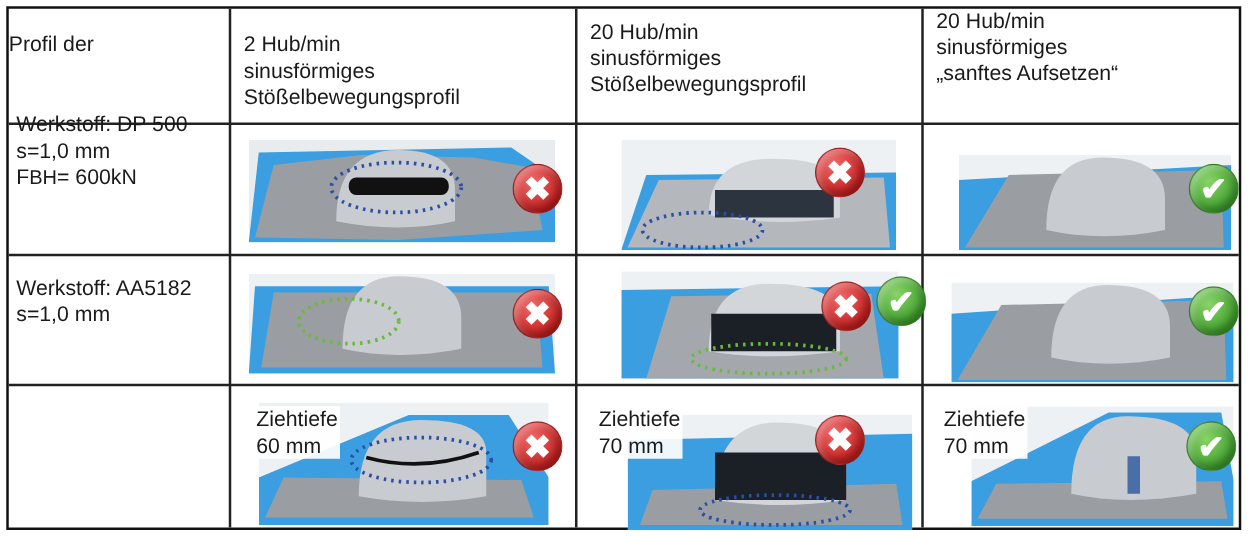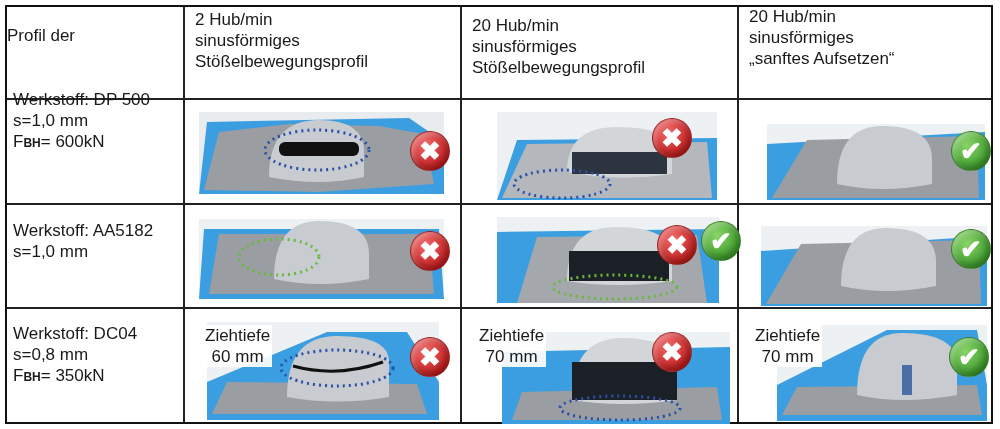--- a/index.html
+++ b/index.html
@@ -4,48 +4,48 @@
   <style>
     html, body { margin: 0; padding: 0; background: #ffffff; }
     body { width: 1000px; height: 429px; position: relative; overflow: hidden;
            font-family: "Liberation Sans", sans-serif; color: #1a1a1a; }
     .tbl { position: absolute; left: 5px; top: 5px; width: 988px; height: 419px;
            border: 2px solid #111; box-sizing: border-box; }
     .vline { position: absolute; top: 0; bottom: 0; width: 2px; background: #222; }
     .hline { position: absolute; left: 0; right: 0; height: 2px; background: #222; }
     .cell { position: absolute; box-sizing: border-box; font-size: 17px; line-height: 21px; }
     .hdr { padding-left: 10px; }
-    .sub { font-size: 12px; vertical-align: baseline; font-weight: bold; }
+    .sub { font-size: 16px; vertical-align: baseline; }
     .img { position: absolute; overflow: hidden; }
     .img svg { display: block; width: 100%; height: 100%; }
     .badge { position: absolute; width: 38px; height: 38px; border-radius: 50%;
              display: flex; align-items: center; justify-content: center;
              color: #fff; font-size: 26px; font-weight: bold;
              box-shadow: inset -3px -4px 6px rgba(0,0,0,0.25), inset 3px 3px 5px rgba(255,255,255,0.35);
              border: 1px solid rgba(0,0,0,0.2); }
     .bad { background: radial-gradient(circle at 40% 35%, #f06a6a, #c41f1f 70%, #9b1414); }
     .good { background: radial-gradient(circle at 40% 35%, #8ad46a, #3f9e2c 70%, #2d7a1f); }
     .depth { position: absolute; font-size: 17px; line-height: 21px; background: rgba(255,255,255,0.92);
-             padding: 0 2px; text-align: center; }
+             padding: 0 2px; }
   </style>
 </head>
 <body>
 
 <div class="tbl">
   <div class="vline" style="left:176px"></div>
   <div class="vline" style="left:453px"></div>
   <div class="vline" style="left:730px"></div>
   <div class="hline" style="top:91px"></div>
   <div class="hline" style="top:196px"></div>
   <div class="hline" style="top:300px"></div>
 
   <div class="cell hdr" style="left:0;top:18px;width:176px;padding-left:0">
     <div>Profil der</div>
   </div>
-  <div class="cell hdr" style="left:178px;top:2px;width:329px">
+  <div class="cell hdr" style="left:178px;top:18px;width:329px">
     <div>2 Hub/min</div>
     <div>sinusförmiges</div>
     <div>Stößelbewegungsprofil</div>
   </div>
   <div class="cell hdr" style="left:455px;top:8px;width:275px">
     <div>20 Hub/min</div>
     <div>sinusförmiges</div>
     <div>Stößelbewegungsprofil</div>
   </div>
   <div class="cell hdr" style="left:732px;top:-1px;width:250px">
@@ -58,25 +58,20 @@
     <div>Werkstoff: DP 500</div>
     <div>s=1,0 mm</div>
     <div><span>F</span><span class="sub">BH</span><span>= 600kN</span></div>
   </div>
 
   <div class="cell" style="left:6px;top:213px;width:170px">
     <div>Werkstoff: AA5182</div>
     <div>s=1,0 mm</div>
   </div>
 
-  <div class="cell" style="left:6px;top:316px;width:170px">
-    <div>Werkstoff: DC04</div>
-    <div>s=0,8 mm</div>
-    <div><span>F</span><span class="sub">BH</span><span>= 350kN</span></div>
-  </div>
 
   <div class="img" style="left:192px;top:105px;width:245px;height:82px">
     <svg viewBox="0 0 245 82" preserveAspectRatio="none">
       <rect width="245" height="82" fill="#e8ecef"></rect>
       <polygon points="0,82 8,10 210,6 245,30 245,82" fill="#3a9ee0"></polygon>
       <polygon points="5,78 20,20 90,12 180,14 225,22 235,72 120,80" fill="#9a9ea3"></polygon>
       <path d="M70,65 Q70,8 120,8 Q165,8 165,40 L165,65 Q120,75 70,65Z" fill="#c8ccd0"></path>
       <rect x="80" y="30" width="80" height="14" rx="6" fill="#111"></rect>
       <ellipse cx="118" cy="38" rx="52" ry="20" fill="none" stroke="#2a4fa8" stroke-width="3" stroke-dasharray="2,4"></ellipse>
     </svg>

